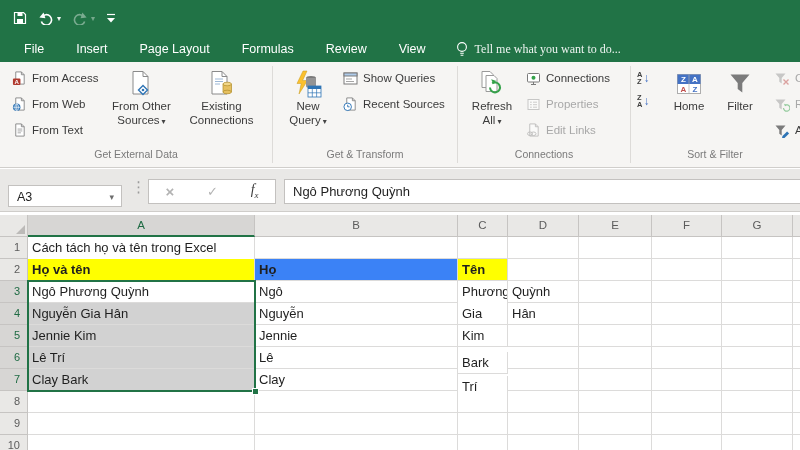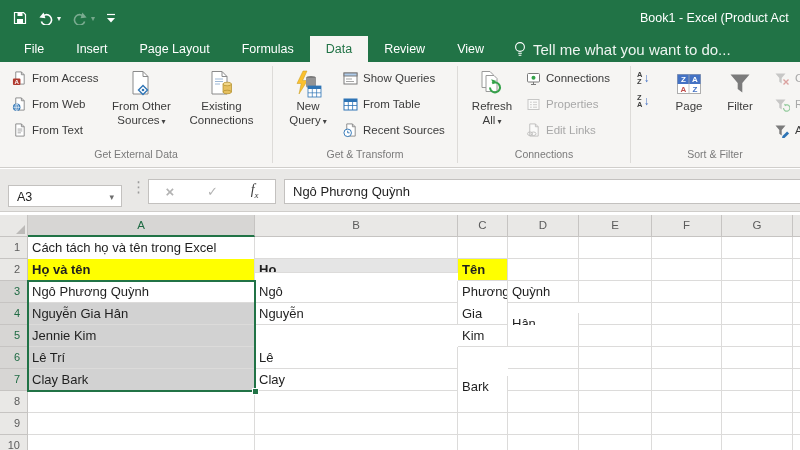--- a/index.html
+++ b/index.html
@@ -15,21 +15,21 @@
   .qdis{opacity:.4;}
   .wintitle{position:absolute;left:640px;top:0;line-height:36px;font-size:12.5px;
             color:#fff;white-space:nowrap;}
 
   
   .tabsbar{position:absolute;top:36px;left:0;width:800px;height:26px;background:#217346;
            display:flex;align-items:stretch;padding-left:8px;}
   .tab{padding:0 16px;line-height:26px;font-size:12.5px;color:#fff;white-space:nowrap;cursor:default;}
   .tab.active{background:#f6f5f3;color:#217346;}
   .tellme{display:flex;align-items:center;gap:7px;margin-left:14px;color:rgba(255,255,255,.92);
-          font-size:15px;white-space:nowrap;overflow:hidden;}
+          font-size:12px;white-space:nowrap;overflow:hidden;font-family:Liberation Serif, serif;}
 
   
   .ribbon{position:absolute;top:62px;left:0;width:1000px;height:106px;background:#f6f5f3;
           border-bottom:1px solid #d0cecb;display:flex;box-sizing:border-box;}
   .rgroup{display:flex;flex-direction:column;}
   .rcontent{display:flex;align-items:flex-start;padding:4px 3px 0 6px;height:85px;box-sizing:border-box;}
   .glabel{text-align:center;font-size:10.5px;color:#7a7a7a;height:16px;line-height:14px;}
   .gsep{width:1px;background:#dddbd8;margin:4px 0;}
   .smallcol{display:flex;flex-direction:column;gap:2px;}
   .sbtn{display:flex;align-items:center;gap:5px;height:24px;padding:0 5px;font-size:11.5px;
@@ -119,29 +119,27 @@
         </svg>
       <span class="caret">▾</span>
     </span>
     <span class="qbtn">
       <svg width="10" height="12" viewBox="0 0 10 12">
           <path d="M1 2.5h8" stroke="#fff" stroke-width="1.2"></path>
           <path d="M1 6l4 4.5L9 6z" fill="#fff"></path>
         </svg>
     </span>
   </div>
-  <div class="wintitle">Book1 - Excel (Product Act</div>
 </div>
 
 <div class="tabsbar">
   <div class="tab">File</div>
   <div class="tab">Insert</div>
   <div class="tab">Page Layout</div>
   <div class="tab">Formulas</div>
-  <div class="tab active">Data</div>
   <div class="tab">Review</div>
   <div class="tab">View</div>
   <div class="tellme">
     <svg width="12" height="16" viewBox="0 0 12 16">
         <circle cx="6" cy="6" r="4.4" fill="none" stroke="#fff" stroke-width="1.1"></circle>
         <path d="M4.2 12.3h3.6M4.6 14.2h2.8" stroke="#fff" stroke-width="1.1"></path>
       </svg>
     <span>Tell me what you want to do...</span>
   </div>
 </div>
@@ -238,30 +236,20 @@
               <svg width="15" height="15" viewBox="0 0 15 15">
                 <rect x="1" y="2" width="13" height="11" fill="#fff" stroke="#7a7a7a"></rect>
                 <rect x="1" y="2" width="13" height="3" fill="#aecbea" stroke="#7a7a7a"></rect>
                 <path d="M3 8h6M3 10.5h8" stroke="#9b9b9b" stroke-width=".9"></path>
               </svg>
             </span>
           <span>Show Queries</span>
         </div>
         <div class="sbtn">
           <span class="icon">
-              <svg width="15" height="15" viewBox="0 0 15 15">
-                <rect x="1" y="2" width="13" height="11" fill="#fff" stroke="#2e74b5"></rect>
-                <rect x="1" y="2" width="13" height="3" fill="#2e74b5"></rect>
-                <path d="M1 8.5h13M5.3 5v8M9.6 5v8" stroke="#2e74b5" stroke-width=".8"></path>
-              </svg>
-            </span>
-          <span>From Table</span>
-        </div>
-        <div class="sbtn">
-          <span class="icon">
               <svg width="15" height="16" viewBox="0 0 16 16">
                 <path d="M4 1.5h6l3 3v10H4z" fill="#fff" stroke="#8a8a8a"></path>
                 <path d="M10 1.5v3h3" fill="none" stroke="#8a8a8a"></path>
                 <circle cx="5" cy="11" r="4" fill="#fff" stroke="#2e74b5"></circle>
                 <path d="M5 8.8V11h2" stroke="#2e74b5" fill="none"></path>
               </svg>
             </span>
           <span>Recent Sources</span>
         </div>
       </div>
@@ -343,21 +331,21 @@
             <svg width="26" height="26" viewBox="0 0 26 26">
               <rect x="1.5" y="3.5" width="23" height="19" fill="#fff" stroke="#adadad"></rect>
               <rect x="1.5" y="3.5" width="23" height="9.5" fill="#4472c4"></rect>
               <path d="M13 3.5v19" stroke="#adadad" stroke-width=".7"></path>
               <text x="7.5" y="10.8" font-size="8" font-weight="bold" fill="#fff" text-anchor="middle">Z</text>
               <text x="19" y="10.8" font-size="8" font-weight="bold" fill="#fff" text-anchor="middle">A</text>
               <text x="7.5" y="20.5" font-size="8" font-weight="bold" fill="#c0504d" text-anchor="middle">A</text>
               <text x="19" y="20.5" font-size="8" font-weight="bold" fill="#4472c4" text-anchor="middle">Z</text>
             </svg>
           </span>
-        <span class="blbl">Page</span>
+        <span class="blbl">Home</span>
       </div>
       <div class="bbtn g3-b2">
         <span class="bicon">
             <svg width="26" height="26" viewBox="0 0 26 26">
               <path d="M3.5 3.5h19l-7.2 8.5v9.5l-4.6-3.4v-6.1z" fill="#7b7b7b"></path>
             </svg>
           </span>
         <span class="blbl">Filter</span>
       </div>
       <div class="smallcol" style="margin-left:4px;">
@@ -425,66 +413,67 @@
     <div class="cell" style="left: 28px; top: 22px; width: 227px; height: 36px;">Cách tách họ và tên trong Excel</div>
     <div class="cell" style="left: 255px; top: 22px; width: 203px; height: 22px;"></div>
     <div class="cell" style="left: 458px; top: 22px; width: 50px; height: 22px;"></div>
     <div class="cell" style="left: 508px; top: 22px; width: 71px; height: 22px;"></div>
     <div class="cell" style="left: 579px; top: 22px; width: 73px; height: 22px;"></div>
     <div class="cell" style="left: 652px; top: 22px; width: 70px; height: 22px;"></div>
     <div class="cell" style="left: 722px; top: 22px; width: 71px; height: 22px;"></div>
     <div class="cell" style="left: 793px; top: 22px; width: 60px; height: 22px;"></div>
     <div class="rh" style="left: 0px; top: 44px; width: 28px; height: 22px;">2</div>
     <div class="cell" style="left: 28px; top: 44px; width: 227px; height: 22px; background: rgb(255, 255, 0); font-weight: 700;">Họ và tên</div>
-    <div class="cell" style="left: 255px; top: 44px; width: 203px; height: 14px; background: #e5e5e5; font-weight: 700;">Họ</div>
+    <div class="cell" style="left: 255px; top: 44px; width: 203px; height: 22px; background: #3b82f6; font-weight: 700;">Họ</div>
     <div class="cell" style="left: 458px; top: 44px; width: 50px; height: 22px; background: rgb(255, 255, 0); font-weight: 700;">Tên</div>
     <div class="cell" style="left: 508px; top: 44px; width: 71px; height: 22px;"></div>
     <div class="cell" style="left: 579px; top: 44px; width: 73px; height: 22px;"></div>
     <div class="cell" style="left: 652px; top: 44px; width: 70px; height: 22px;"></div>
     <div class="cell" style="left: 722px; top: 44px; width: 71px; height: 22px;"></div>
     <div class="cell" style="left: 793px; top: 44px; width: 60px; height: 22px;"></div>
     <div class="rh sel" style="left: 0px; top: 66px; width: 28px; height: 22px;">3</div>
     <div class="cell" style="left: 28px; top: 66px; width: 227px; height: 22px;">Ngô Phương Quỳnh</div>
     <div class="cell" style="left: 255px; top: 66px; width: 203px; height: 22px;">Ngô</div>
     <div class="cell" style="left: 458px; top: 66px; width: 50px; height: 36px;">Phương</div>
     <div class="cell" style="left: 508px; top: 66px; width: 71px; height: 22px;">Quỳnh</div>
     <div class="cell" style="left: 579px; top: 66px; width: 73px; height: 22px;"></div>
     <div class="cell" style="left: 652px; top: 66px; width: 70px; height: 22px;"></div>
     <div class="cell" style="left: 722px; top: 66px; width: 71px; height: 22px;"></div>
     <div class="cell" style="left: 793px; top: 66px; width: 60px; height: 22px;"></div>
     <div class="rh sel" style="left: 0px; top: 88px; width: 28px; height: 22px;">4</div>
     <div class="cell" style="left: 28px; top: 88px; width: 227px; height: 22px; background: rgb(210, 210, 210);">Nguyễn Gia Hân</div>
     <div class="cell" style="left: 255px; top: 88px; width: 203px; height: 22px;">Nguyễn</div>
     <div class="cell" style="left: 458px; top: 88px; width: 50px; height: 22px;">Gia</div>
-    <div class="cell" style="left: 508px; top: 88px; width: 71px; height: 22px; margin-top: 10px;">Hân</div>
+    <div class="cell" style="left: 508px; top: 88px; width: 71px; height: 22px;">Hân</div>
     <div class="cell" style="left: 579px; top: 88px; width: 73px; height: 22px;"></div>
     <div class="cell" style="left: 652px; top: 88px; width: 70px; height: 22px;"></div>
     <div class="cell" style="left: 722px; top: 88px; width: 71px; height: 22px;"></div>
     <div class="cell" style="left: 793px; top: 88px; width: 60px; height: 22px;"></div>
     <div class="rh sel" style="left: 0px; top: 110px; width: 28px; height: 22px;">5</div>
     <div class="cell" style="left: 28px; top: 110px; width: 227px; height: 22px; background: rgb(210, 210, 210);">Jennie Kim</div>
+    <div class="cell" style="left: 255px; top: 110px; width: 203px; height: 22px;">Jennie</div>
     <div class="cell" style="left: 458px; top: 110px; width: 50px; height: 22px;">Kim</div>
     <div class="cell" style="left: 508px; top: 110px; width: 71px; height: 22px;"></div>
     <div class="cell" style="left: 579px; top: 110px; width: 73px; height: 22px;"></div>
     <div class="cell" style="left: 652px; top: 110px; width: 70px; height: 22px;"></div>
     <div class="cell" style="left: 722px; top: 110px; width: 71px; height: 22px;"></div>
     <div class="cell" style="left: 793px; top: 110px; width: 60px; height: 22px;"></div>
     <div class="rh sel" style="left: 0px; top: 132px; width: 28px; height: 22px;">6</div>
     <div class="cell" style="left: 255px; top: 132px; width: 203px; height: 22px;">Lê</div>
     <div class="cell" style="left: 28px; top: 132px; width: 227px; height: 22px; background: rgb(210, 210, 210);">Lê Trí</div>
     <div class="cell" style="left: 458px; top: 132px; width: 50px; height: 22px; margin-top: 29px;">Trí</div>
     <div class="cell" style="left: 508px; top: 132px; width: 71px; height: 22px;"></div>
     <div class="cell" style="left: 579px; top: 132px; width: 73px; height: 22px;"></div>
     <div class="cell" style="left: 652px; top: 132px; width: 70px; height: 22px;"></div>
     <div class="cell" style="left: 722px; top: 132px; width: 71px; height: 22px;"></div>
     <div class="cell" style="left: 793px; top: 132px; width: 60px; height: 22px;"></div>
     <div class="rh sel" style="left: 0px; top: 154px; width: 28px; height: 22px;">7</div>
     <div class="cell" style="left: 28px; top: 154px; width: 227px; height: 22px; background: rgb(210, 210, 210);">Clay Bark</div>
     <div class="cell" style="left: 255px; top: 154px; width: 203px; height: 22px;">Clay</div>
-    <div class="cell" style="left: 458px; top: 137px; width: 50px; height: 22px; margin-top: 24px;">Bark</div>
+    <div class="cell" style="left: 458px; top: 137px; width: 50px; height: 22px;">Bark</div>
     <div class="cell" style="left: 508px; top: 154px; width: 71px; height: 22px;"></div>
     <div class="cell" style="left: 579px; top: 154px; width: 73px; height: 22px;"></div>
     <div class="cell" style="left: 652px; top: 154px; width: 70px; height: 22px;"></div>
     <div class="cell" style="left: 722px; top: 154px; width: 71px; height: 22px;"></div>
     <div class="cell" style="left: 793px; top: 154px; width: 60px; height: 22px;"></div>
     <div class="rh" style="left: 0px; top: 176px; width: 28px; height: 22px;">8</div>
     <div class="cell" style="left: 28px; top: 176px; width: 227px; height: 22px;"></div>
     <div class="cell" style="left: 255px; top: 176px; width: 203px; height: 22px;"></div>
     <div class="cell" style="left: 458px; top: 176px; width: 50px; height: 22px;"></div>
     <div class="cell" style="left: 508px; top: 176px; width: 71px; height: 22px;"></div>

